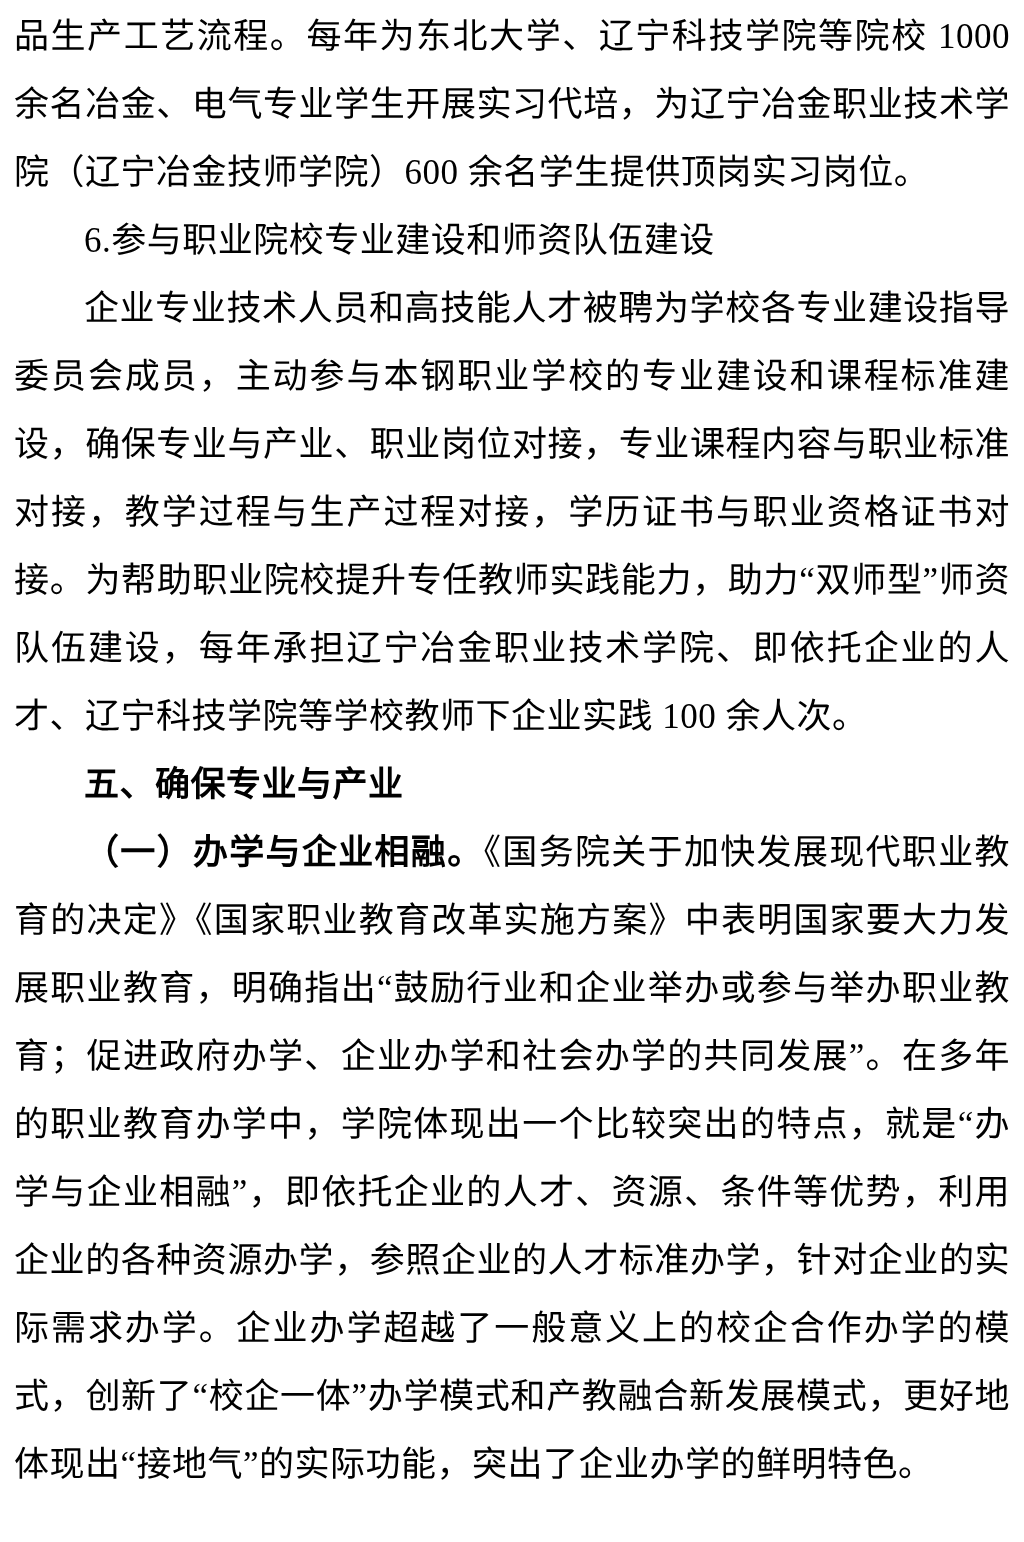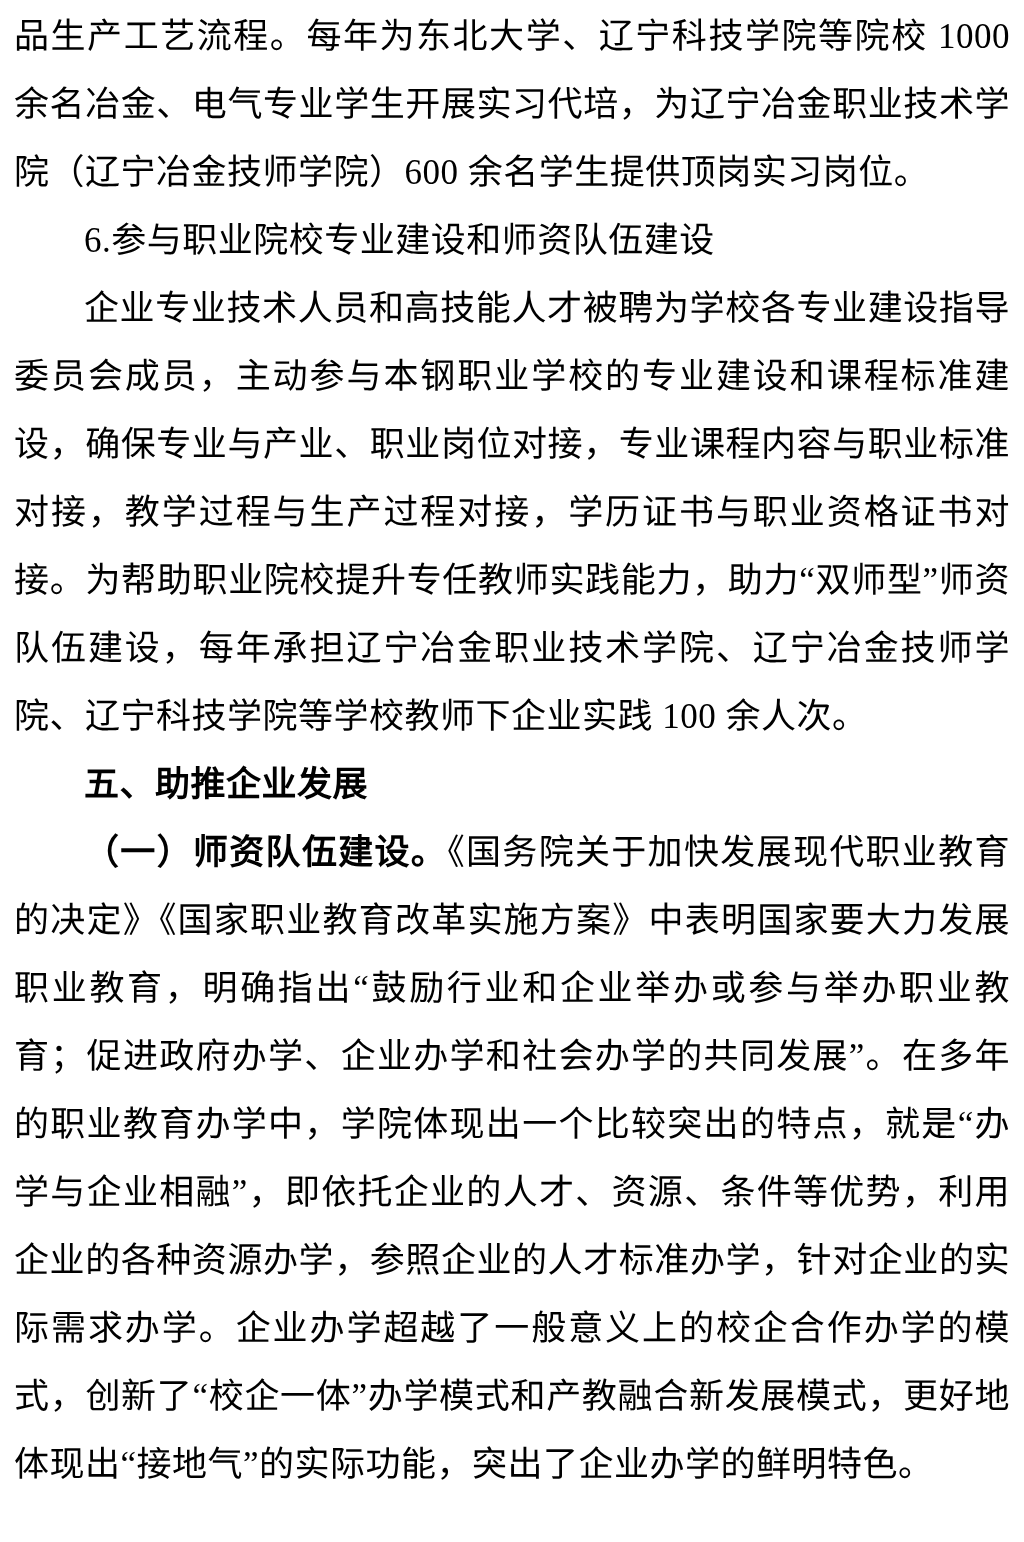--- a/index.html
+++ b/index.html
@@ -42,19 +42,19 @@
 </style>
 </head>
 <body>
 
 <div class="page">
 
   <p class="para">品生产工艺流程。每年为东北大学、辽宁科技学院等院校 1000 余名冶金、电气专业学生开展实习代培，为辽宁冶金职业技术学院（辽宁冶金技师学院）600 余名学生提供顶岗实习岗位。</p>
 
   <p class="para indent">6.参与职业院校专业建设和师资队伍建设</p>
 
-  <p class="para indent">企业专业技术人员和高技能人才被聘为学校各专业建设指导委员会成员，主动参与本钢职业学校的专业建设和课程标准建设，确保专业与产业、职业岗位对接，专业课程内容与职业标准对接，教学过程与生产过程对接，学历证书与职业资格证书对接。为帮助职业院校提升专任教师实践能力，助力“双师型”师资队伍建设，每年承担辽宁冶金职业技术学院、辽宁冶金技师学院、辽宁科技学院等学校教师下企业实践 100 余人次。</p>
+  <p class="para indent">企业专业技术人员和高技能人才被聘为学校各专业建设指导委员会成员，主动参与本钢职业学校的专业建设和课程标准建设，确保专业与产业、职业岗位对接，专业课程内容与职业标准对接，教学过程与生产过程对接，学历证书与职业资格证书对接。为帮助职业院校提升专任教师实践能力，助力“双师型”师资队伍建设，每年承担辽宁冶金职业技术学院、即依托企业的人才、辽宁科技学院等学校教师下企业实践 100 余人次。</p>
 
-  <p class="para indent bold">五、助推企业发展</p>
+  <p class="para indent bold">五、确保专业与产业</p>
 
-  <p class="para indent"><span class="lead">（一）师资队伍建设。</span><span>《国务院关于加快发展现代职业教育的决定》《国家职业教育改革实施方案》中表明国家要大力发展职业教育，明确指出“鼓励行业和企业举办或参与举办职业教育；促进政府办学、企业办学和社会办学的共同发展”。在多年的职业教育办学中，学院体现出一个比较突出的特点，就是“办学与企业相融”，即依托企业的人才、资源、条件等优势，利用企业的各种资源办学，参照企业的人才标准办学，针对企业的实际需求办学。企业办学超越了一般意义上的校企合作办学的模式，创新了“校企一体”办学模式和产教融合新发展模式，更好地体现出“接地气”的实际功能，突出了企业办学的鲜明特色。</span></p>
+  <p class="para indent"><span class="lead">（一）办学与企业相融。</span><span>《国务院关于加快发展现代职业教育的决定》《国家职业教育改革实施方案》中表明国家要大力发展职业教育，明确指出“鼓励行业和企业举办或参与举办职业教育；促进政府办学、企业办学和社会办学的共同发展”。在多年的职业教育办学中，学院体现出一个比较突出的特点，就是“办学与企业相融”，即依托企业的人才、资源、条件等优势，利用企业的各种资源办学，参照企业的人才标准办学，针对企业的实际需求办学。企业办学超越了一般意义上的校企合作办学的模式，创新了“校企一体”办学模式和产教融合新发展模式，更好地体现出“接地气”的实际功能，突出了企业办学的鲜明特色。</span></p>
 
 </div>
 
 </body></html>

